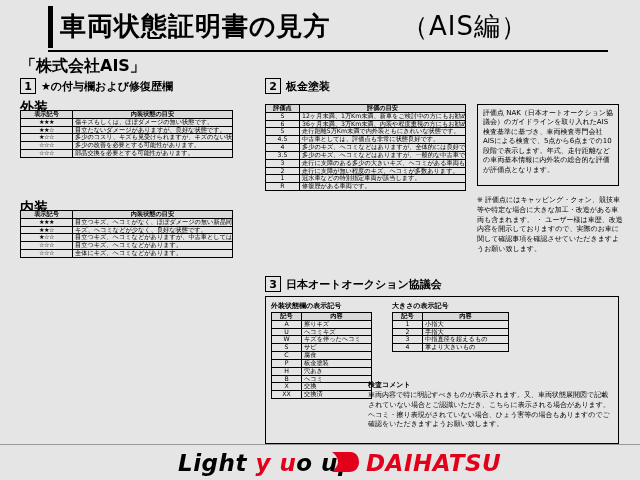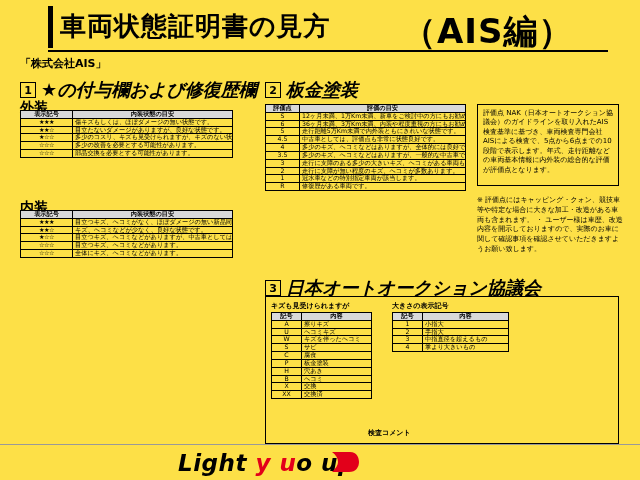--- a/index.html
+++ b/index.html
@@ -12,21 +12,21 @@
     height: 480px;
     font-family: "DejaVu Sans", "Liberation Sans", sans-serif;
     color: #000;
     overflow: hidden;
     position: relative;
   }
   .page {
     position: absolute;
     left: 0; top: 0;
     width: 640px; height: 480px;
-    background: #fde047;
+    background: #e5e5e5;
   }
   
   .title-row {
     position: absolute;
     left: 0; top: 0;
     width: 640px; height: 54px;
   }
   .title-bar-left {
     position: absolute;
     left: 48px; top: 6px;
@@ -37,36 +37,36 @@
     position: absolute;
     left: 60px; top: 9px;
     font-size: 26px;
     font-weight: bold;
     letter-spacing: 1px;
     white-space: nowrap;
   }
   .title-sub {
     position: absolute;
     left: 402px; top: 9px;
-    font-size: 34px;
-    font-weight: bold;
+    font-size: 26px;
+    font-weight: normal;
     letter-spacing: 1px;
     white-space: nowrap;
   }
   .title-underline {
     position: absolute;
     left: 48px; top: 50px;
     width: 560px; height: 2px;
     background: #000;
   }
   
   .company {
     position: absolute;
     left: 20px; top: 56px;
-    font-size: 11px;
+    font-size: 16px;
     font-weight: bold;
     white-space: nowrap;
   }
   
   .sec-head {
     position: absolute;
     display: flex;
     align-items: center;
   }
   .sec-num {
@@ -74,24 +74,23 @@
     border: 1.5px solid #000;
     font-size: 11px;
     font-weight: bold;
     display: flex;
     align-items: center;
     justify-content: center;
     box-sizing: border-box;
     margin-right: 5px;
   }
   .sec-label {
-    font-size: 18px;
-    font-weight: bold;
-    white-space: nowrap;
-    font-style: italic;
+    font-size: 11px;
+    font-weight: bold;
+    white-space: nowrap;
   }
   
   table.grid {
     position: absolute;
     border-collapse: collapse;
     table-layout: fixed;
   }
   table.grid th, table.grid td {
     border: 1px solid #000;
     font-size: 6.2px;
@@ -337,21 +336,21 @@
   <div class="plain-note" style="left:477px; top:196px; width:146px;">※ 評価点にはキャッピング・クォン、競技車等や特定な場合に大きな加工・改造がある車両も含まれます。
 ・ ユーザー様は車歴、改造内容を開示しておりますので、実際のお車に関して確認事項を確認させていただきますようお願い致します。</div>
 
   <div class="sec-head" style="left:265px; top:276px;">
     <div class="sec-num">3</div>
     <div class="sec-label">日本オートオークション協議会</div>
   </div>
 
   <div class="frame" style="left:265px; top:296px; width:354px; height:148px;"></div>
 
-  <div class="mini-title" style="left:271px; top:301px;">キズも見受けられますが</div>
+  <div class="mini-title" style="left:271px; top:301px;">外装状態欄の表示記号</div>
 
   <table class="grid" style="left:271px; top:312px; width:100px;">
     <colgroup>
         <col style="width:30px">
         <col style="width:70px">
       </colgroup>
     <thead>
       <tr>
         <th>記号</th>
         <th>内容</th>
@@ -427,26 +426,28 @@
           <td class="cell-c">3</td>
           <td class="cell-l">中指直径を超えるもの</td>
         </tr>
       <tr>
           <td class="cell-c">4</td>
           <td class="cell-l">掌より大きいもの</td>
         </tr>
     </tbody>
   </table>
 
-  <div class="mini-title" style="left:368px; top:380px;margin-top:48px;">検査コメント</div>
+  <div class="mini-title" style="left:368px; top:380px;">検査コメント</div>
+  <div class="plain-note" style="left:368px; top:391px; width:244px;">車両内容で特に明記すべきものが表示されます。又、車両状態展開図で記載されていない場合とご認識いただき、こちらに表示される場合があります。ヘコミ・擦り表現がされていない場合、ひょう害等の場合もありますのでご確認をいただきますようお願い致します。</div>
 
   <div class="footer">
     <div class="footer-line"></div>
   </div>
 
   <div class="slogan"><span>Light </span><span class="accent">y u</span><span>o</span><span> up</span></div>
 
   <svg class="dd-mark" viewBox="0 0 30 24">
     <path d="M2 2 L20 2 C27 2 29 8 29 12 C29 17 26 22 19 22 L2 22 C6 18 8 15 8 12 C8 8 6 5 2 2 Z" fill="#e2001a"></path>
   </svg>
 
+  <div class="brand">DAIHATSU</div>
 
 </div>
 
 </body></html>

